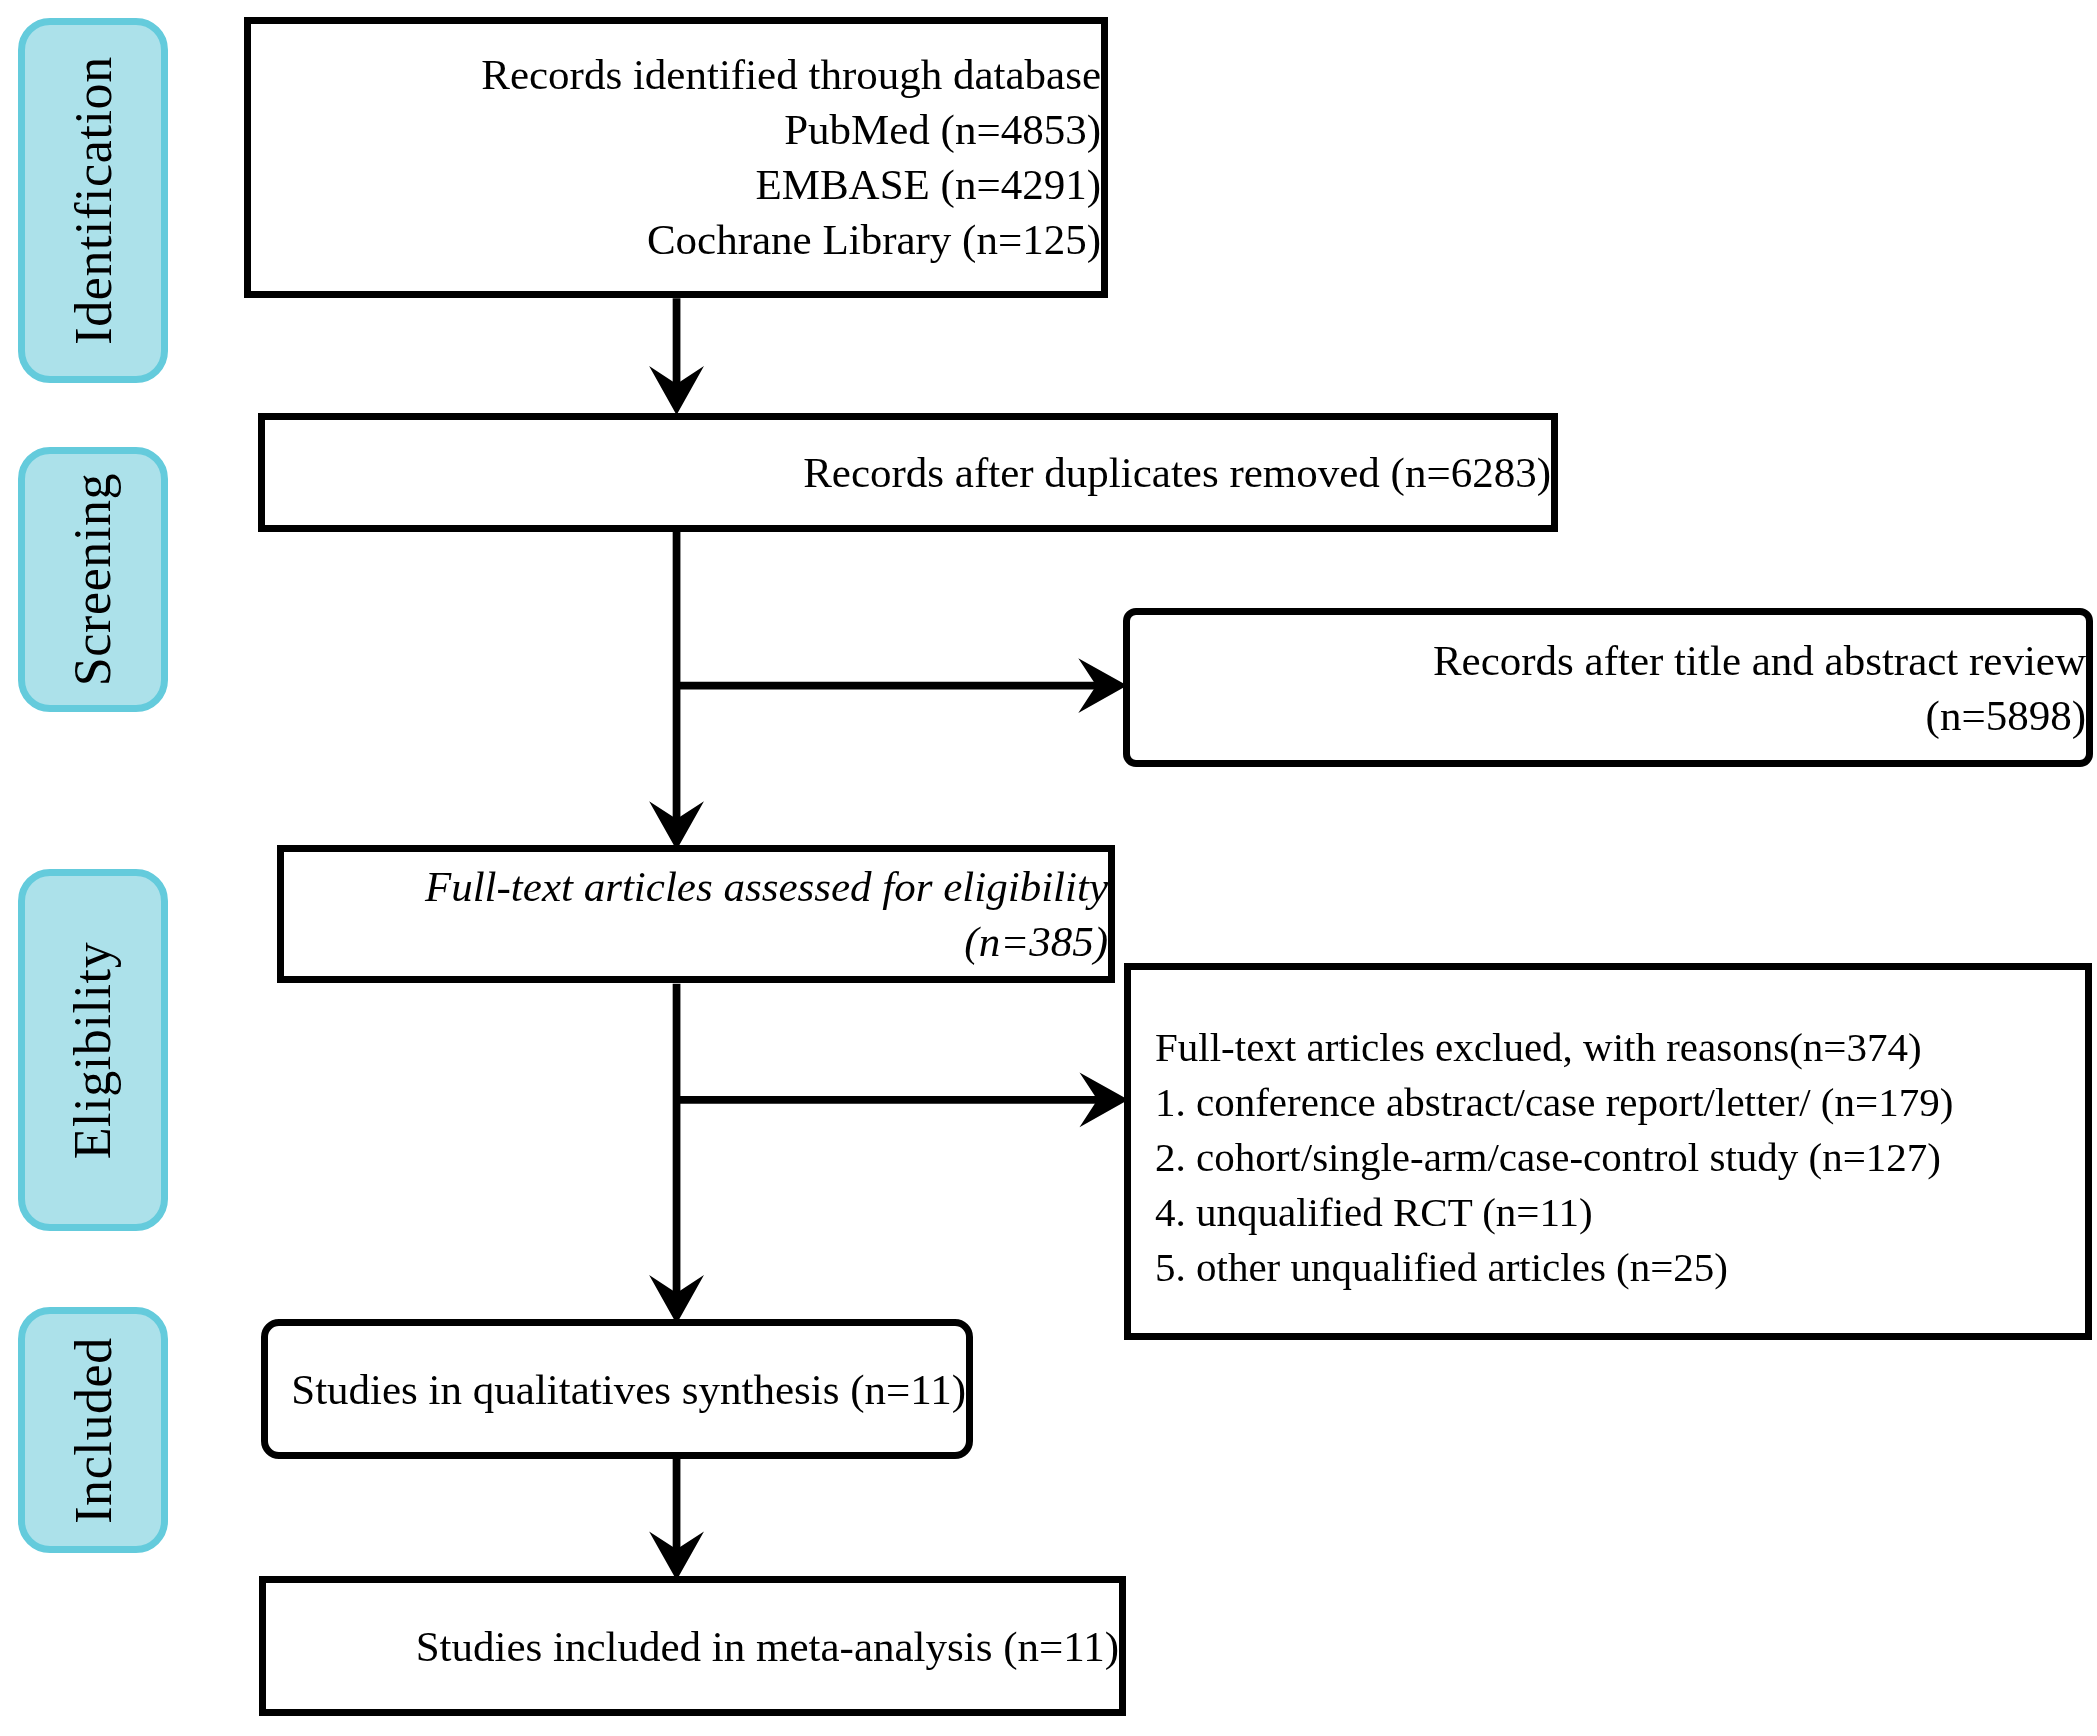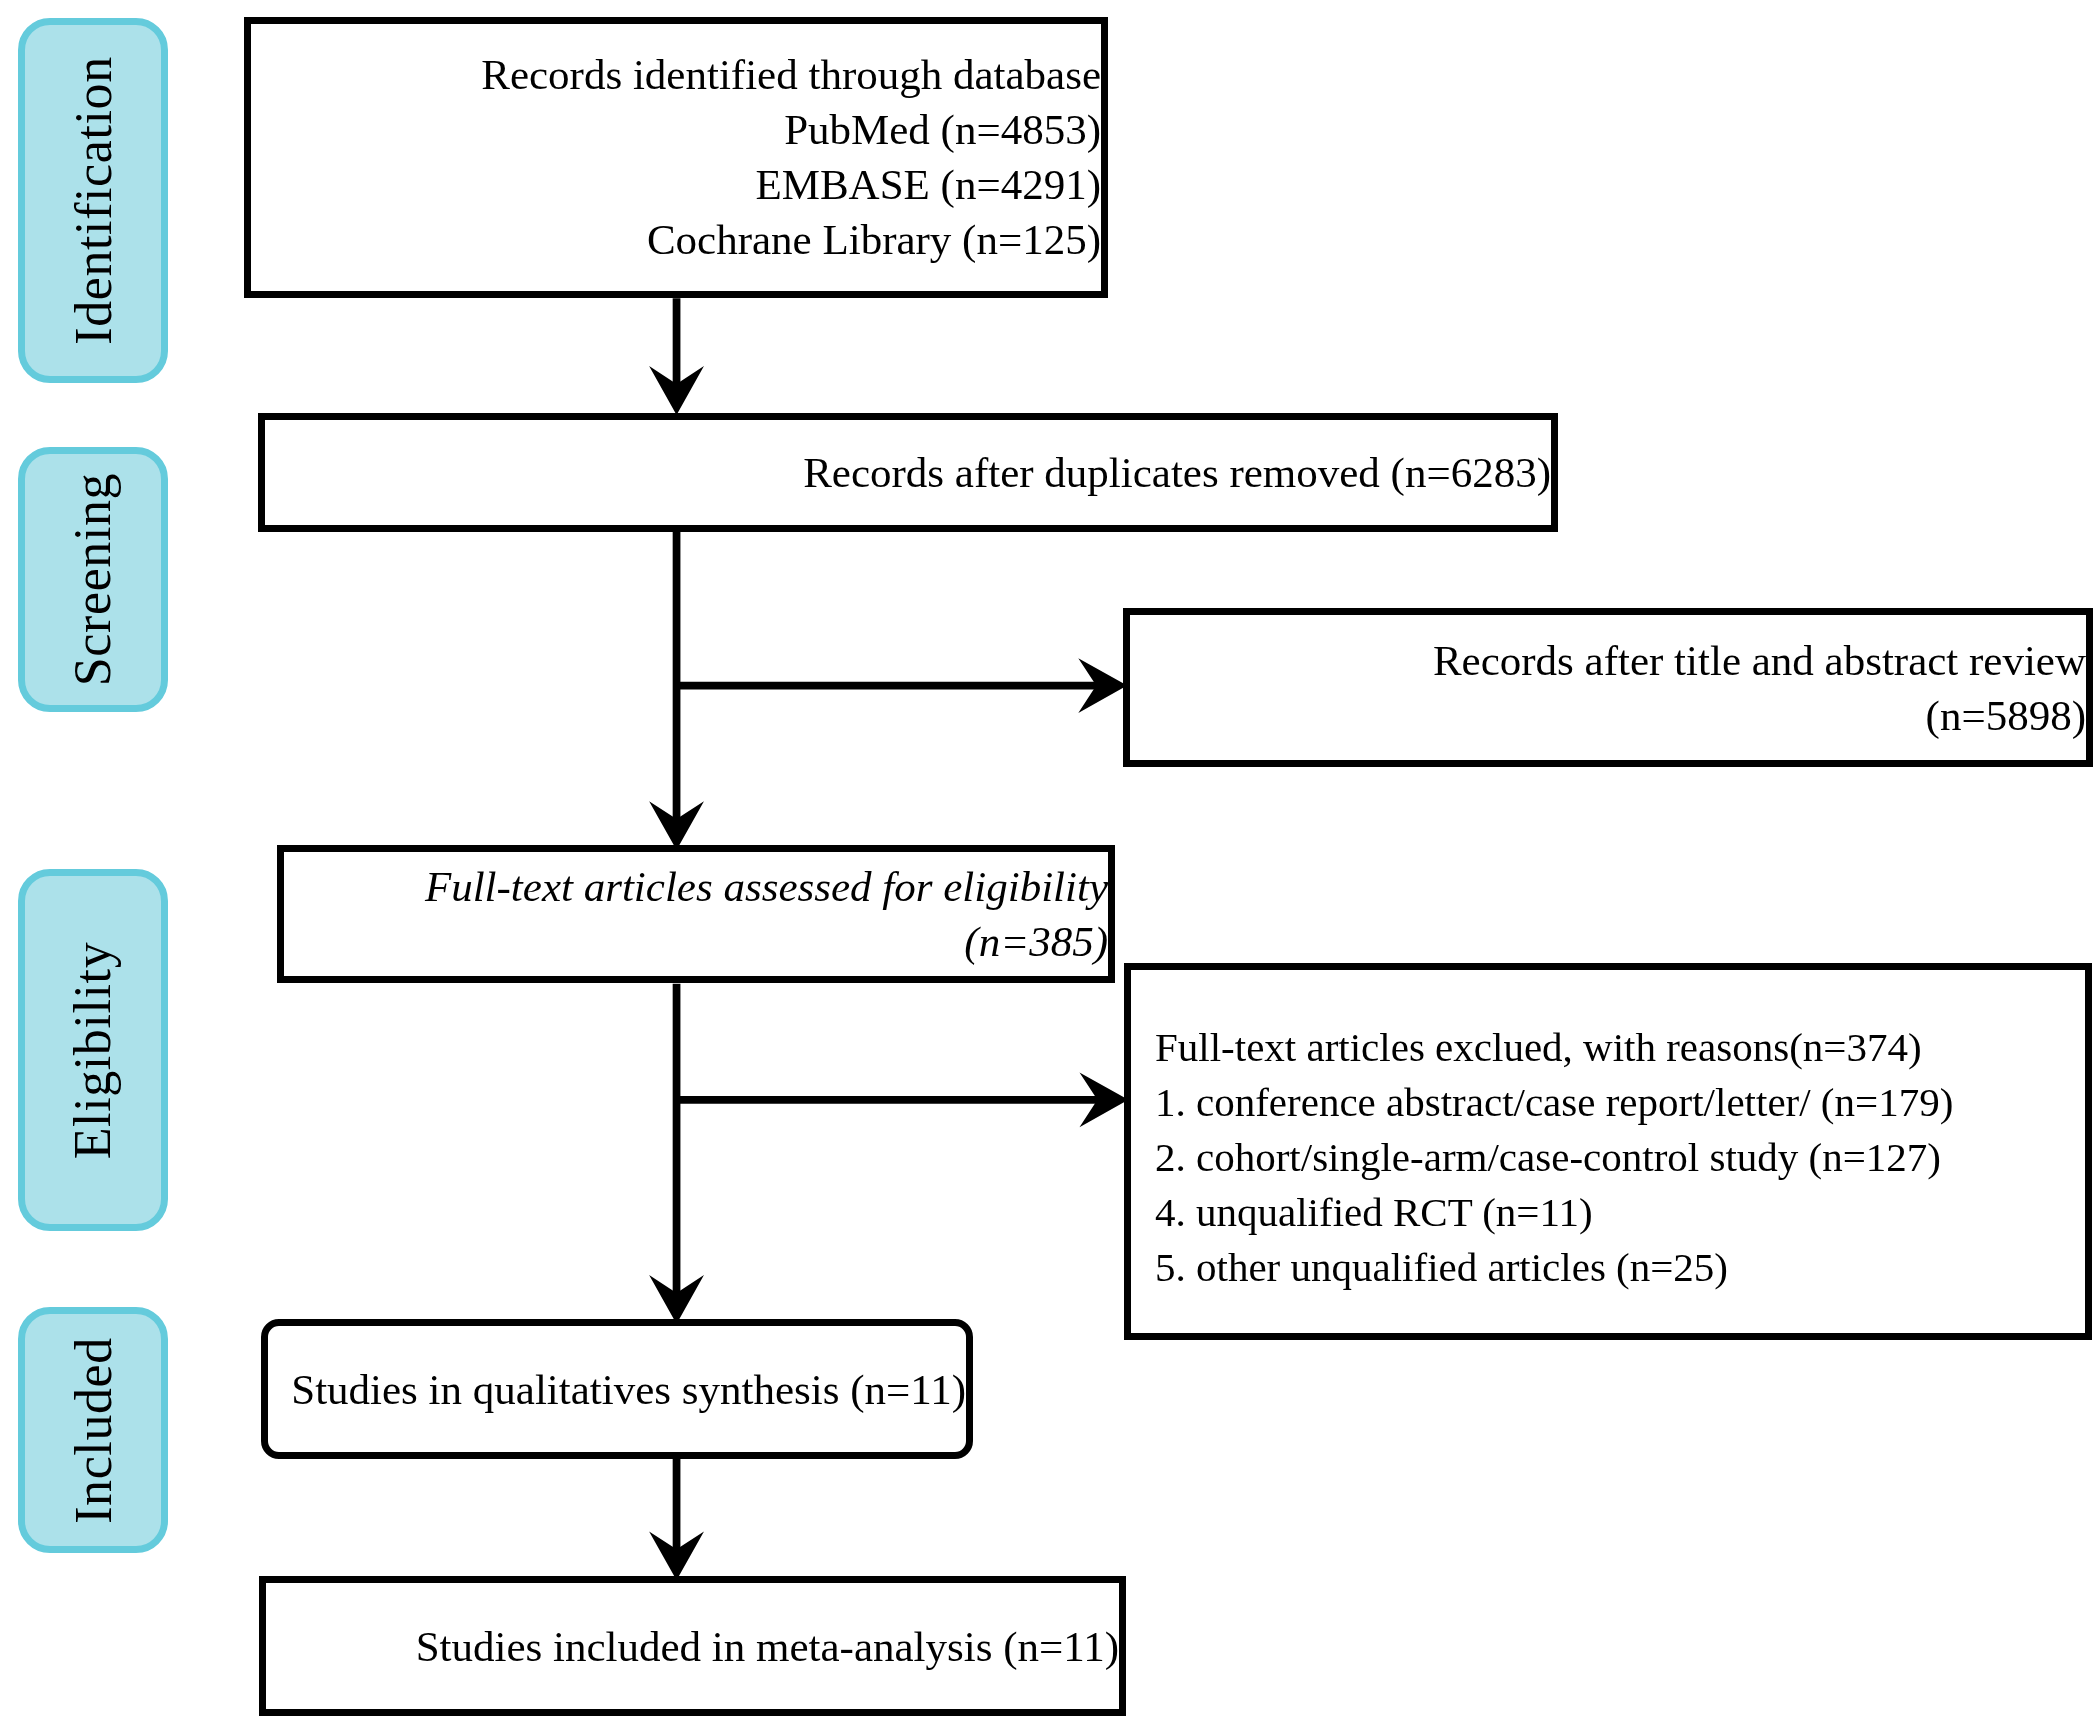--- a/index.html
+++ b/index.html
@@ -66,21 +66,21 @@
     flex-direction: column;
     align-items: flex-end;
     justify-content: center;
     text-align: center;
     font-size: 43px;
     line-height: 55px;
   }
   .fbox .line { white-space: nowrap; }
   #box-identification { left: 244px;  top: 16.7px;   width: 864px; height: 281px; }
   #box-duplicates     { left: 243px;  top: 413px;  width: 1300px; height: 119px; margin-left: 15px; }
-  #box-title-abstract { left: 1123px; top: 608px; width: 970px; height: 159px; }
+  #box-title-abstract { left: 1123px; top: 608px; width: 970px; height: 159px; border-radius: 13px; }
   #box-fulltext       { left: 277px;  top: 845px; width: 838px; height: 138px; font-style: italic; }
   #box-excluded {
     left: 1124px; top: 963px; width: 968px; height: 377px;
     align-items: flex-start;
     text-align: left;
     padding: 12px 12px 0 24px;
     font-size: 41px;
   }
   #box-qualitative    { left: 261px;  top: 1319px; width: 712px; height: 140px; border-radius: 18px; }
   #box-meta           { left: 259px;  top: 1576px; width: 867px; height: 140px; }

